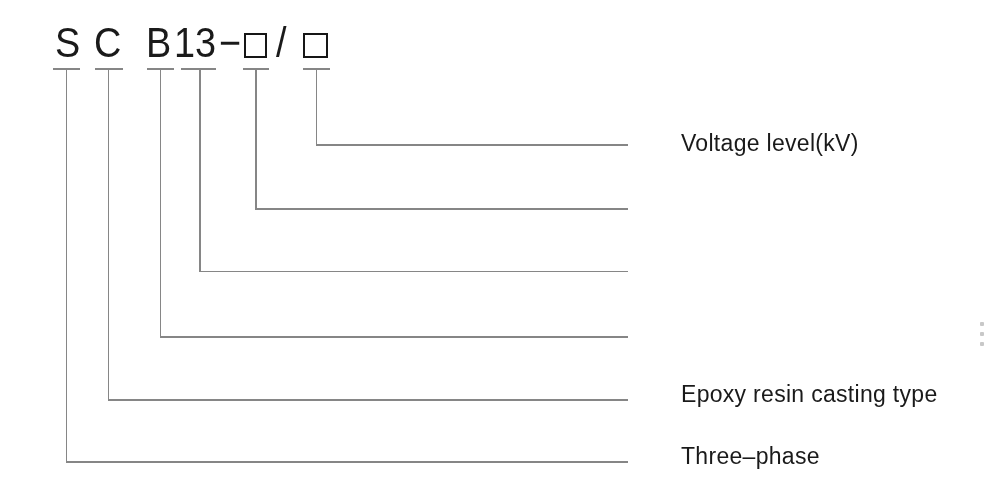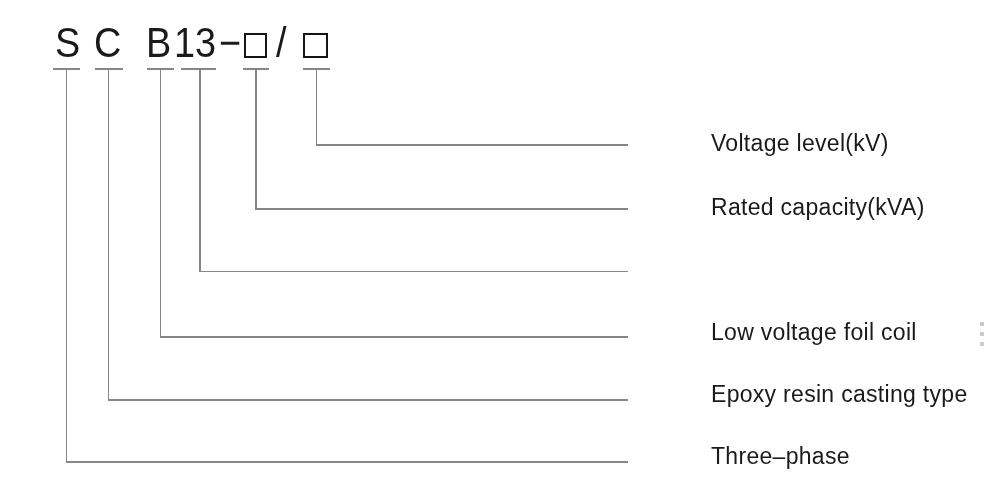--- a/index.html
+++ b/index.html
@@ -54,21 +54,20 @@
   }
   
   .label{
     position:absolute;
     left:681px;
     font-size:23px;
     line-height:26px;
     letter-spacing:0.3px;
     color:var(--text);
     white-space:pre;
-    margin-left:30px;
   }
   
   .vdots{position:absolute;left:980px;top:322px;width:4px;height:26px;opacity:.65;}
   .vdots i{
     display:block;width:3.5px;height:3.5px;margin-bottom:6.5px;
     background:#ababab;border-radius:1px;
   }
 </style>
 </head>
 <body>
@@ -102,22 +101,20 @@
 
   <div class="tick" style="left:243px;width:26px"></div>
   <div class="vline" style="left:255.25px;height:140.5px"></div>
   <div class="hline" style="left:255.25px;top:208px;width:372.75px"></div>
 
   <div class="tick" style="left:303px;width:27px"></div>
   <div class="vline" style="left:315.75px;height:76.5px"></div>
   <div class="hline" style="left:315.75px;top:144px;width:312.25px"></div>
 
   <div class="label" style="top:130px">Voltage level(kV)</div>
-  <div class="label" style="top:193.5px">Rated capacity(kVA)</div>
-  <div class="label" style="top:318.5px">Low voltage foil coil</div>
   <div class="label" style="top:381px">Epoxy resin casting type</div>
   <div class="label" style="top:442.5px">Three–phase</div>
 
   <div class="vdots">
       <i></i>
       <i></i>
       <i></i>
     </div>
 
 </div>

